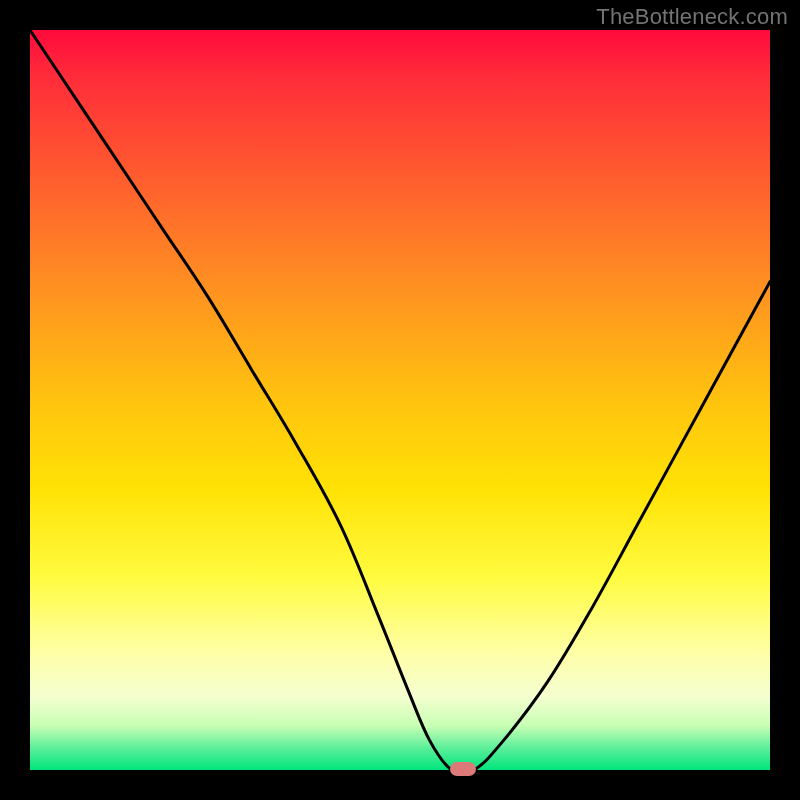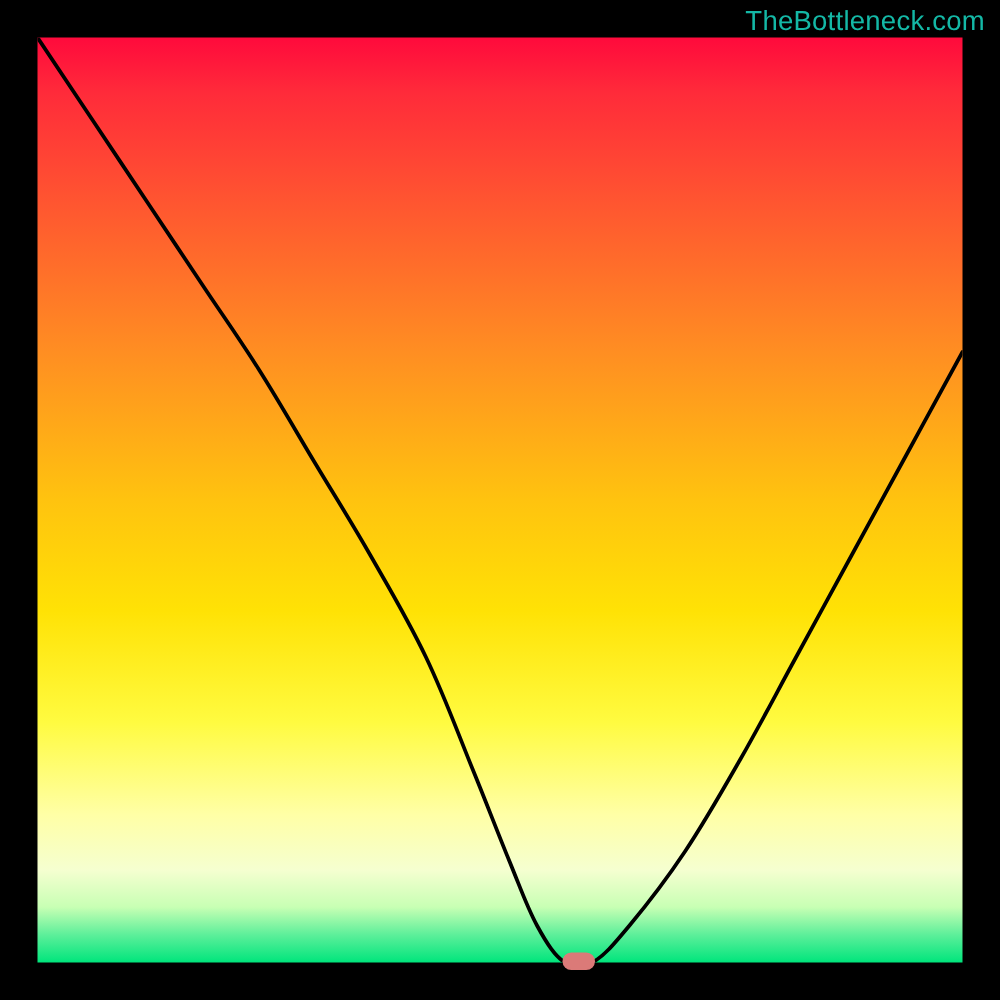--- a/index.html
+++ b/index.html
@@ -38,21 +38,21 @@
       #f5ffd0 90%,
       #c8ffb4 94%,
       #5def9a 97%,
       #00e57c 100%
     );
   }
   .watermark {
     position: absolute;
     top: 4px;
     right: 12px;
-    color: #14b8a6;
+    color: #737373;
     font-size: 22px;
     font-weight: 500;
     letter-spacing: 0.2px;
     user-select: none;
   }
   svg.curve {
     position: absolute;
     top: 0; left: 0;
     width: 740px;
     height: 740px;

